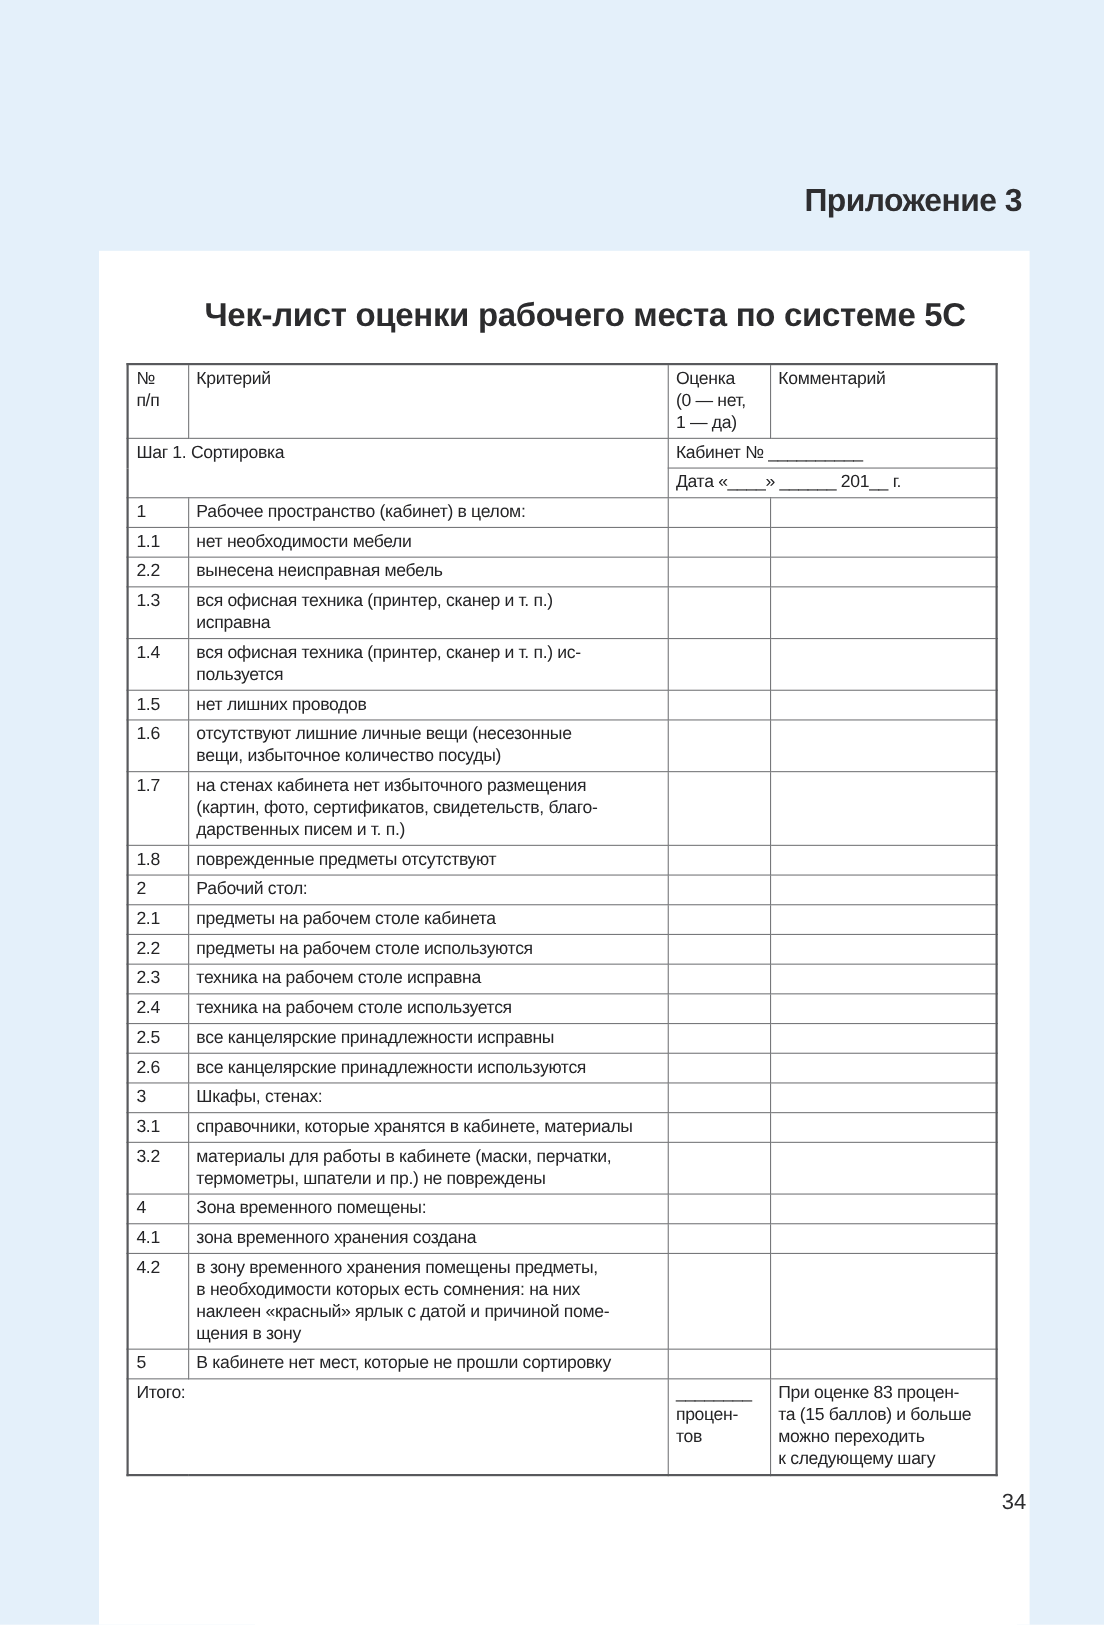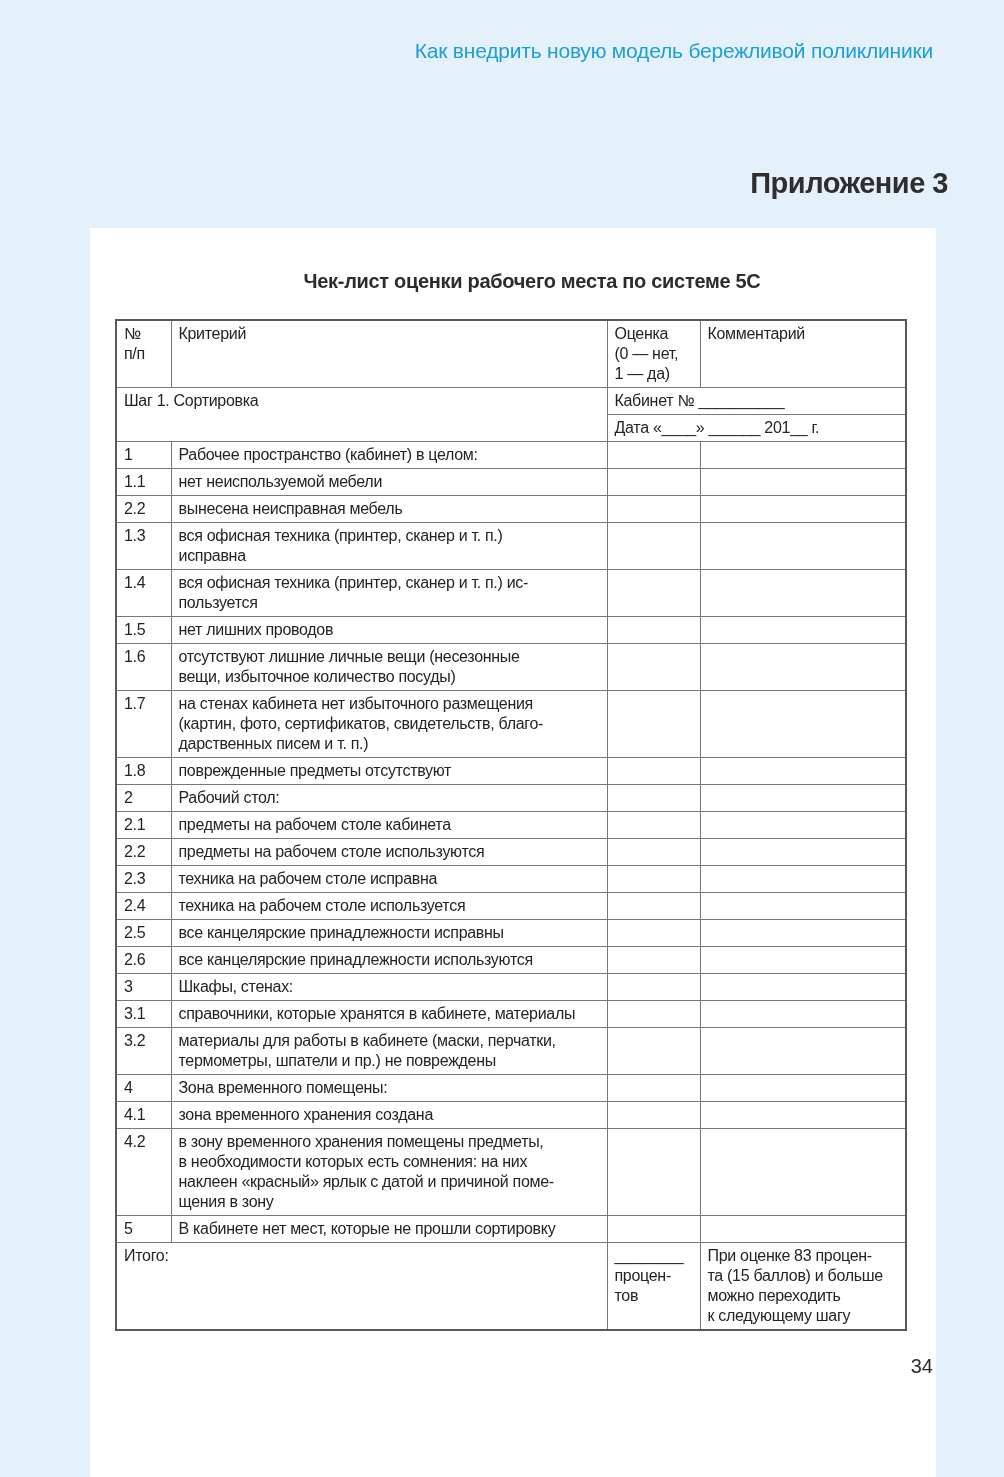--- a/index.html
+++ b/index.html
@@ -16,37 +16,37 @@
     top: 33px; right: 71px;
     text-align: right;
     color: #1d9ed4;
     font-size: 21px;
     line-height: 36px;
     letter-spacing: -0.2px;
     font-weight: 400;
   }
   .appendix {
     position: absolute;
-    top: 167px; right: 56px;
+    top: 167px; right: 75px;
     font-size: 29px;
     font-weight: 700;
     color: #2e2e30;
     letter-spacing: -0.5px;
   }
   .card {
     position: absolute;
     left: 90px; top: 228px;
     width: 846px; height: 1249px;
     background: #ffffff;
   }
   .checklist-title {
     margin: 0;
     padding-top: 42px;
     text-align: center;
-    font-size: 20px;
+    font-size: 30px;
     font-weight: 700;
     color: #2c2c2e;
     letter-spacing: -0.3px;
     padding-left: 38px;
   }
   table.checklist {
     margin: 26px 0 0 25px;
     width: 790px;
     border-collapse: collapse;
     table-layout: fixed;
@@ -75,21 +75,20 @@
     position: absolute;
     top: 1355px; right: 71px;
     font-size: 20px;
     color: #2c2c2e;
   }
 </style>
 </head>
 <body>
 
 <div class="book-header">
-  <div>Как внедрить новую модель бережливой поликлиники</div>
 </div>
 
 <div class="appendix">Приложение 3</div>
 
 <div class="card">
   <h1 class="checklist-title">Чек-лист оценки рабочего места по системе 5С</h1>
 
   <table class="checklist">
     <colgroup>
       <col style="width:55px">
@@ -119,21 +118,21 @@
     </tbody>
     <tbody>
         <tr>
           <td class="pre">1</td>
           <td class="pre">Рабочее пространство (кабинет) в целом:</td>
           <td></td>
           <td></td>
         </tr>
         <tr>
           <td class="pre">1.1</td>
-          <td class="pre">нет неиспользуемой мебели</td>
+          <td class="pre">нет необходимости мебели</td>
           <td></td>
           <td></td>
         </tr>
         <tr>
           <td class="pre">2.2</td>
           <td class="pre">вынесена неисправная мебель</td>
           <td></td>
           <td></td>
         </tr>
         <tr>

